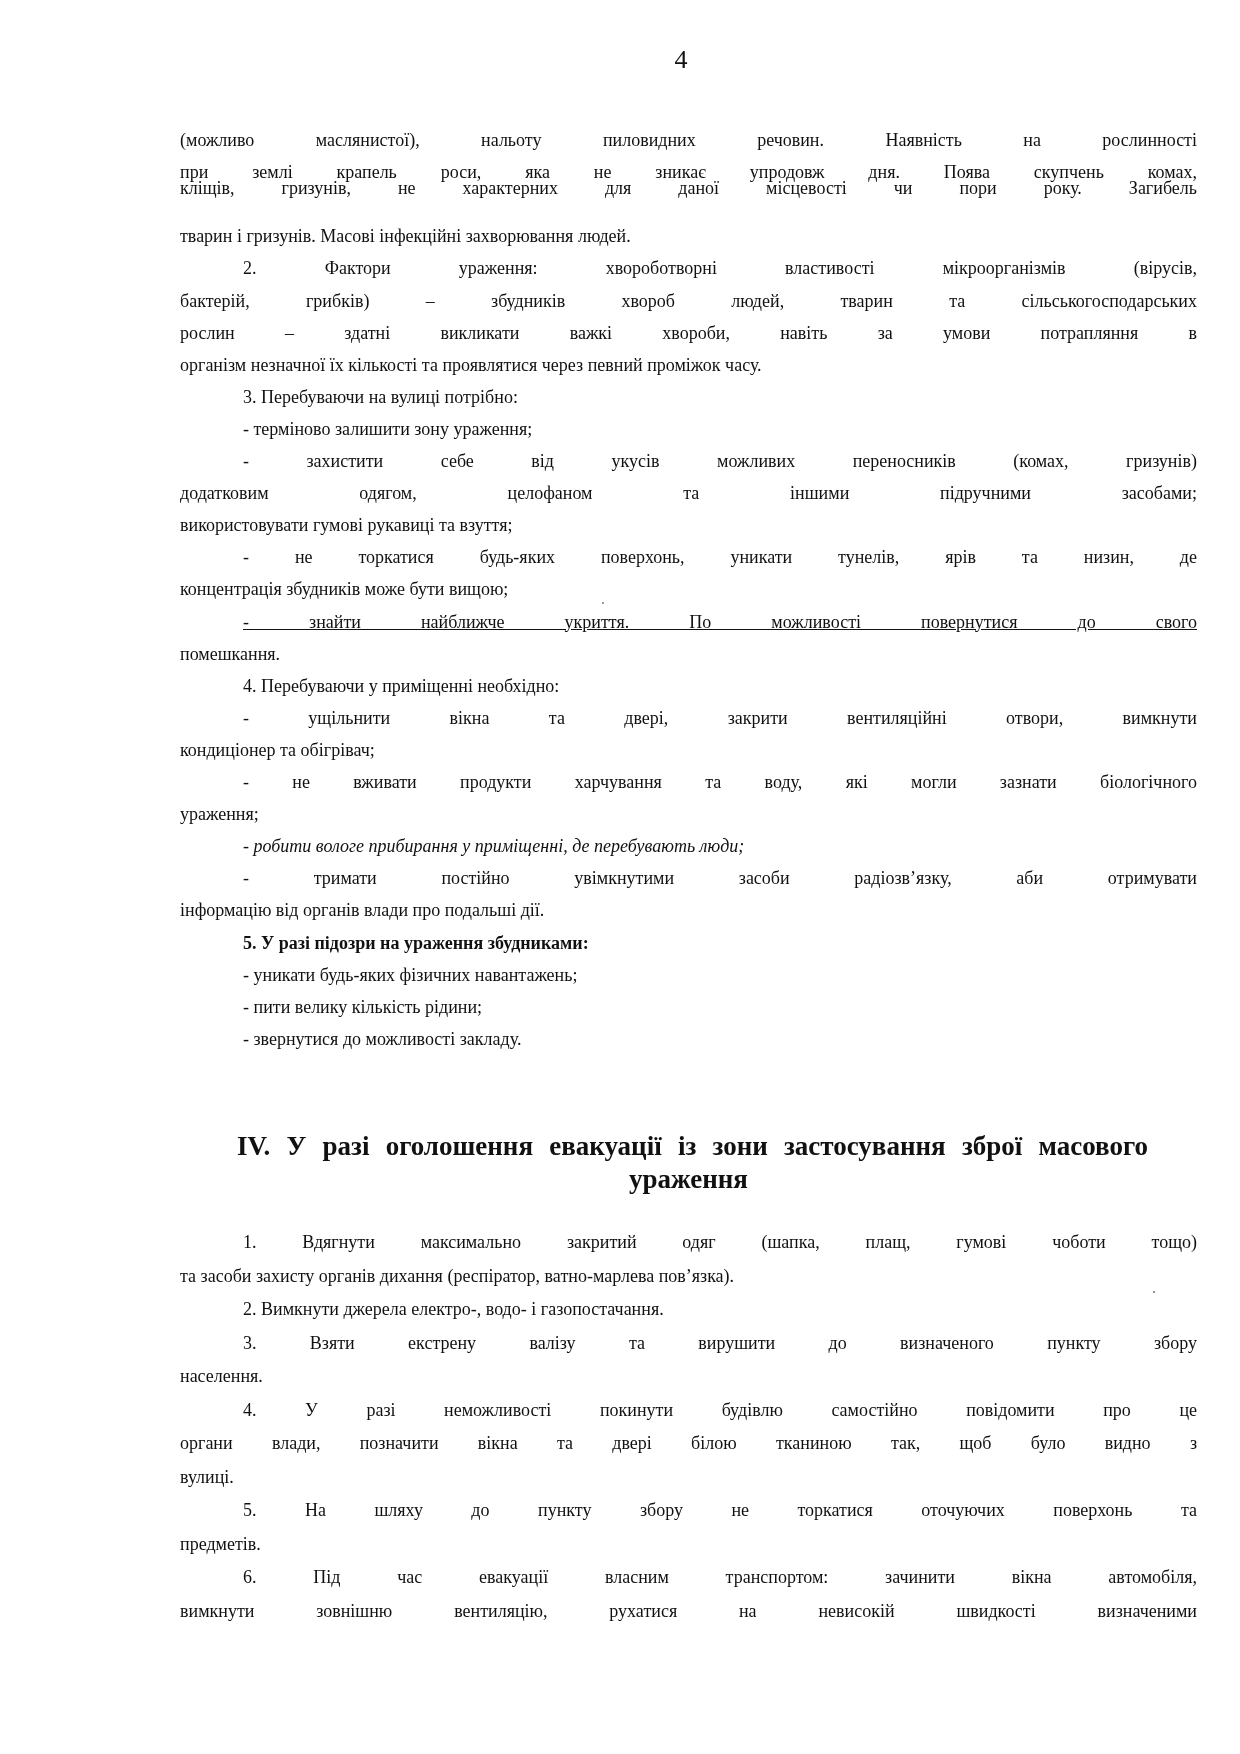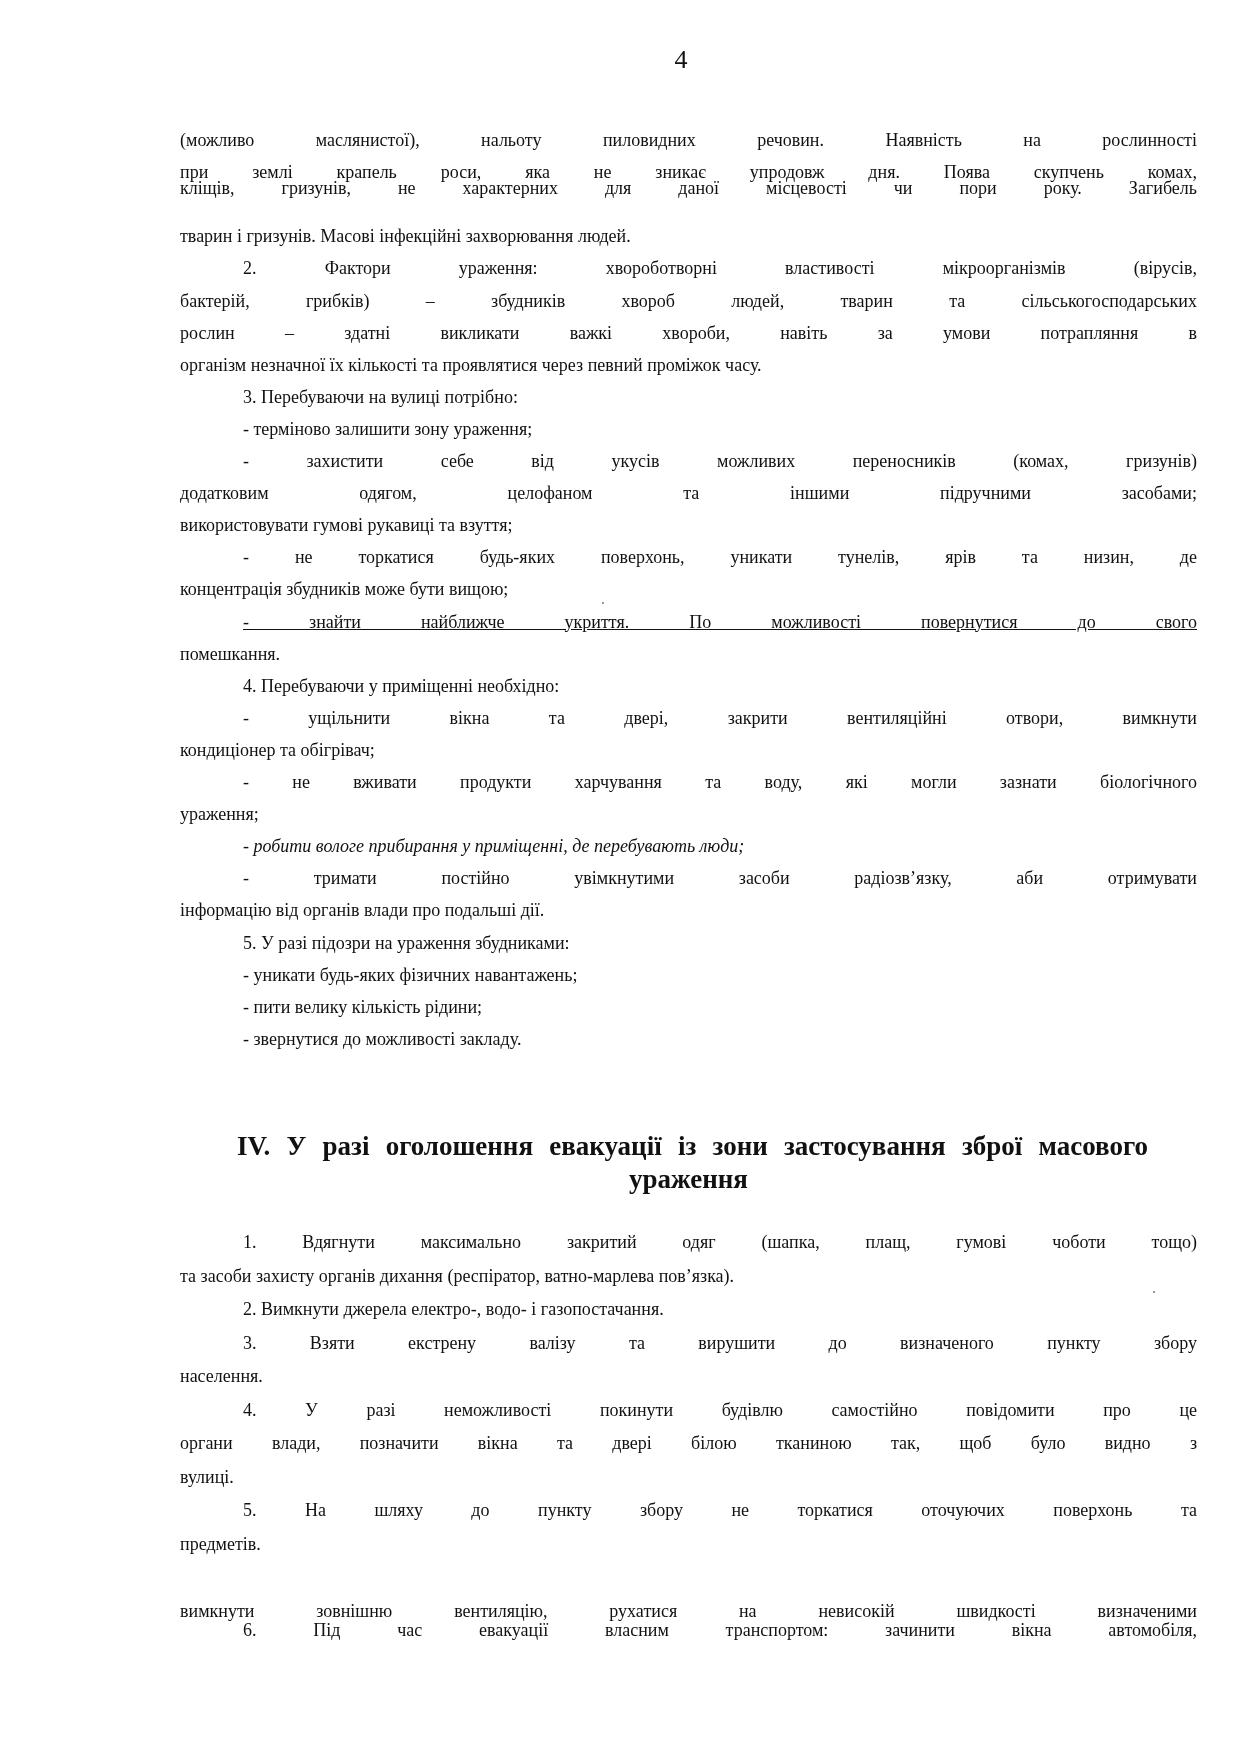--- a/index.html
+++ b/index.html
@@ -53,39 +53,39 @@
       <div class="line indent justify" style="top: 605.5px; text-decoration: underline;">- знайти найближче укриття. По можливості повернутися до свого</div>
       <div class="line" style="top: 637.6px;">помешкання.</div>
       <div class="line indent" style="top: 669.7px;">4. Перебуваючи у приміщенні необхідно:</div>
       <div class="line indent justify" style="top: 701.8px;">- ущільнити вікна та двері, закрити вентиляційні отвори, вимкнути</div>
       <div class="line" style="top: 733.9px;">кондиціонер та обігрівач;</div>
       <div class="line indent justify" style="top: 766px;">- не вживати продукти харчування та воду, які могли зазнати біологічного</div>
       <div class="line" style="top: 798.1px;">ураження;</div>
       <div class="line indent" style="top: 830.2px; font-style: italic;">- робити вологе прибирання у приміщенні, де перебувають люди;</div>
       <div class="line indent justify" style="top: 862.3px;">- тримати постійно увімкнутими засоби радіозв’язку, аби отримувати</div>
       <div class="line" style="top: 894.4px;">інформацію від органів влади про подальші дії.</div>
-      <div class="line indent" style="top: 926.5px;">5. У разі підозри на ураження збудниками:</div>
+      <div class="line indent" style="top: 926.5px; font-weight: bold;">5. У разі підозри на ураження збудниками:</div>
       <div class="line indent" style="top: 958.6px;">- уникати будь-яких фізичних навантажень;</div>
       <div class="line indent" style="top: 990.7px;">- пити велику кількість рідини;</div>
       <div class="line indent" style="top: 1022.8px;">- звернутися до можливості закладу.</div>
     </div>
 
   <div class="heading" style="top:1163px">ураження</div>
   <div class="heading justify" style="top:1130px">IV. У разі оголошення евакуації із зони застосування зброї масового</div>
 
   <div id="sec4">
       <div class="line indent justify" style="top: 1226px;">1. Вдягнути максимально закритий одяг (шапка, плащ, гумові чоботи тощо)</div>
       <div class="line" style="top: 1259.5px;">та засоби захисту органів дихання (респіратор, ватно-марлева пов’язка).</div>
       <div class="line indent" style="top: 1293px;">2. Вимкнути джерела електро-, водо- і газопостачання.</div>
       <div class="line indent justify" style="top: 1326.5px;">3. Взяти екстрену валізу та вирушити до визначеного пункту збору</div>
       <div class="line" style="top: 1360px;">населення.</div>
       <div class="line indent justify" style="top: 1393.5px;">4. У разі неможливості покинути будівлю самостійно повідомити про це</div>
       <div class="line justify" style="top: 1427px;">органи влади, позначити вікна та двері білою тканиною так, щоб було видно з</div>
       <div class="line" style="top: 1460.5px;">вулиці.</div>
       <div class="line indent justify" style="top: 1494px;">5. На шляху до пункту збору не торкатися оточуючих поверхонь та</div>
       <div class="line" style="top: 1527.5px;">предметів.</div>
-      <div class="line indent justify" style="top: 1614px;">6. Під час евакуації власним транспортом: зачинити вікна автомобіля,</div>
+      <div class="line indent justify" style="top: 1561px;">6. Під час евакуації власним транспортом: зачинити вікна автомобіля,</div>
       <div class="line justify" style="top: 1594.5px;">вимкнути зовнішню вентиляцію, рухатися на невисокій швидкості визначеними</div>
     </div>
 
   <span class="speck" style="left:602px; top:602px"></span>
   <span class="speck" style="left:1153px; top:1291px"></span>
 </div>
 
 </body></html>

